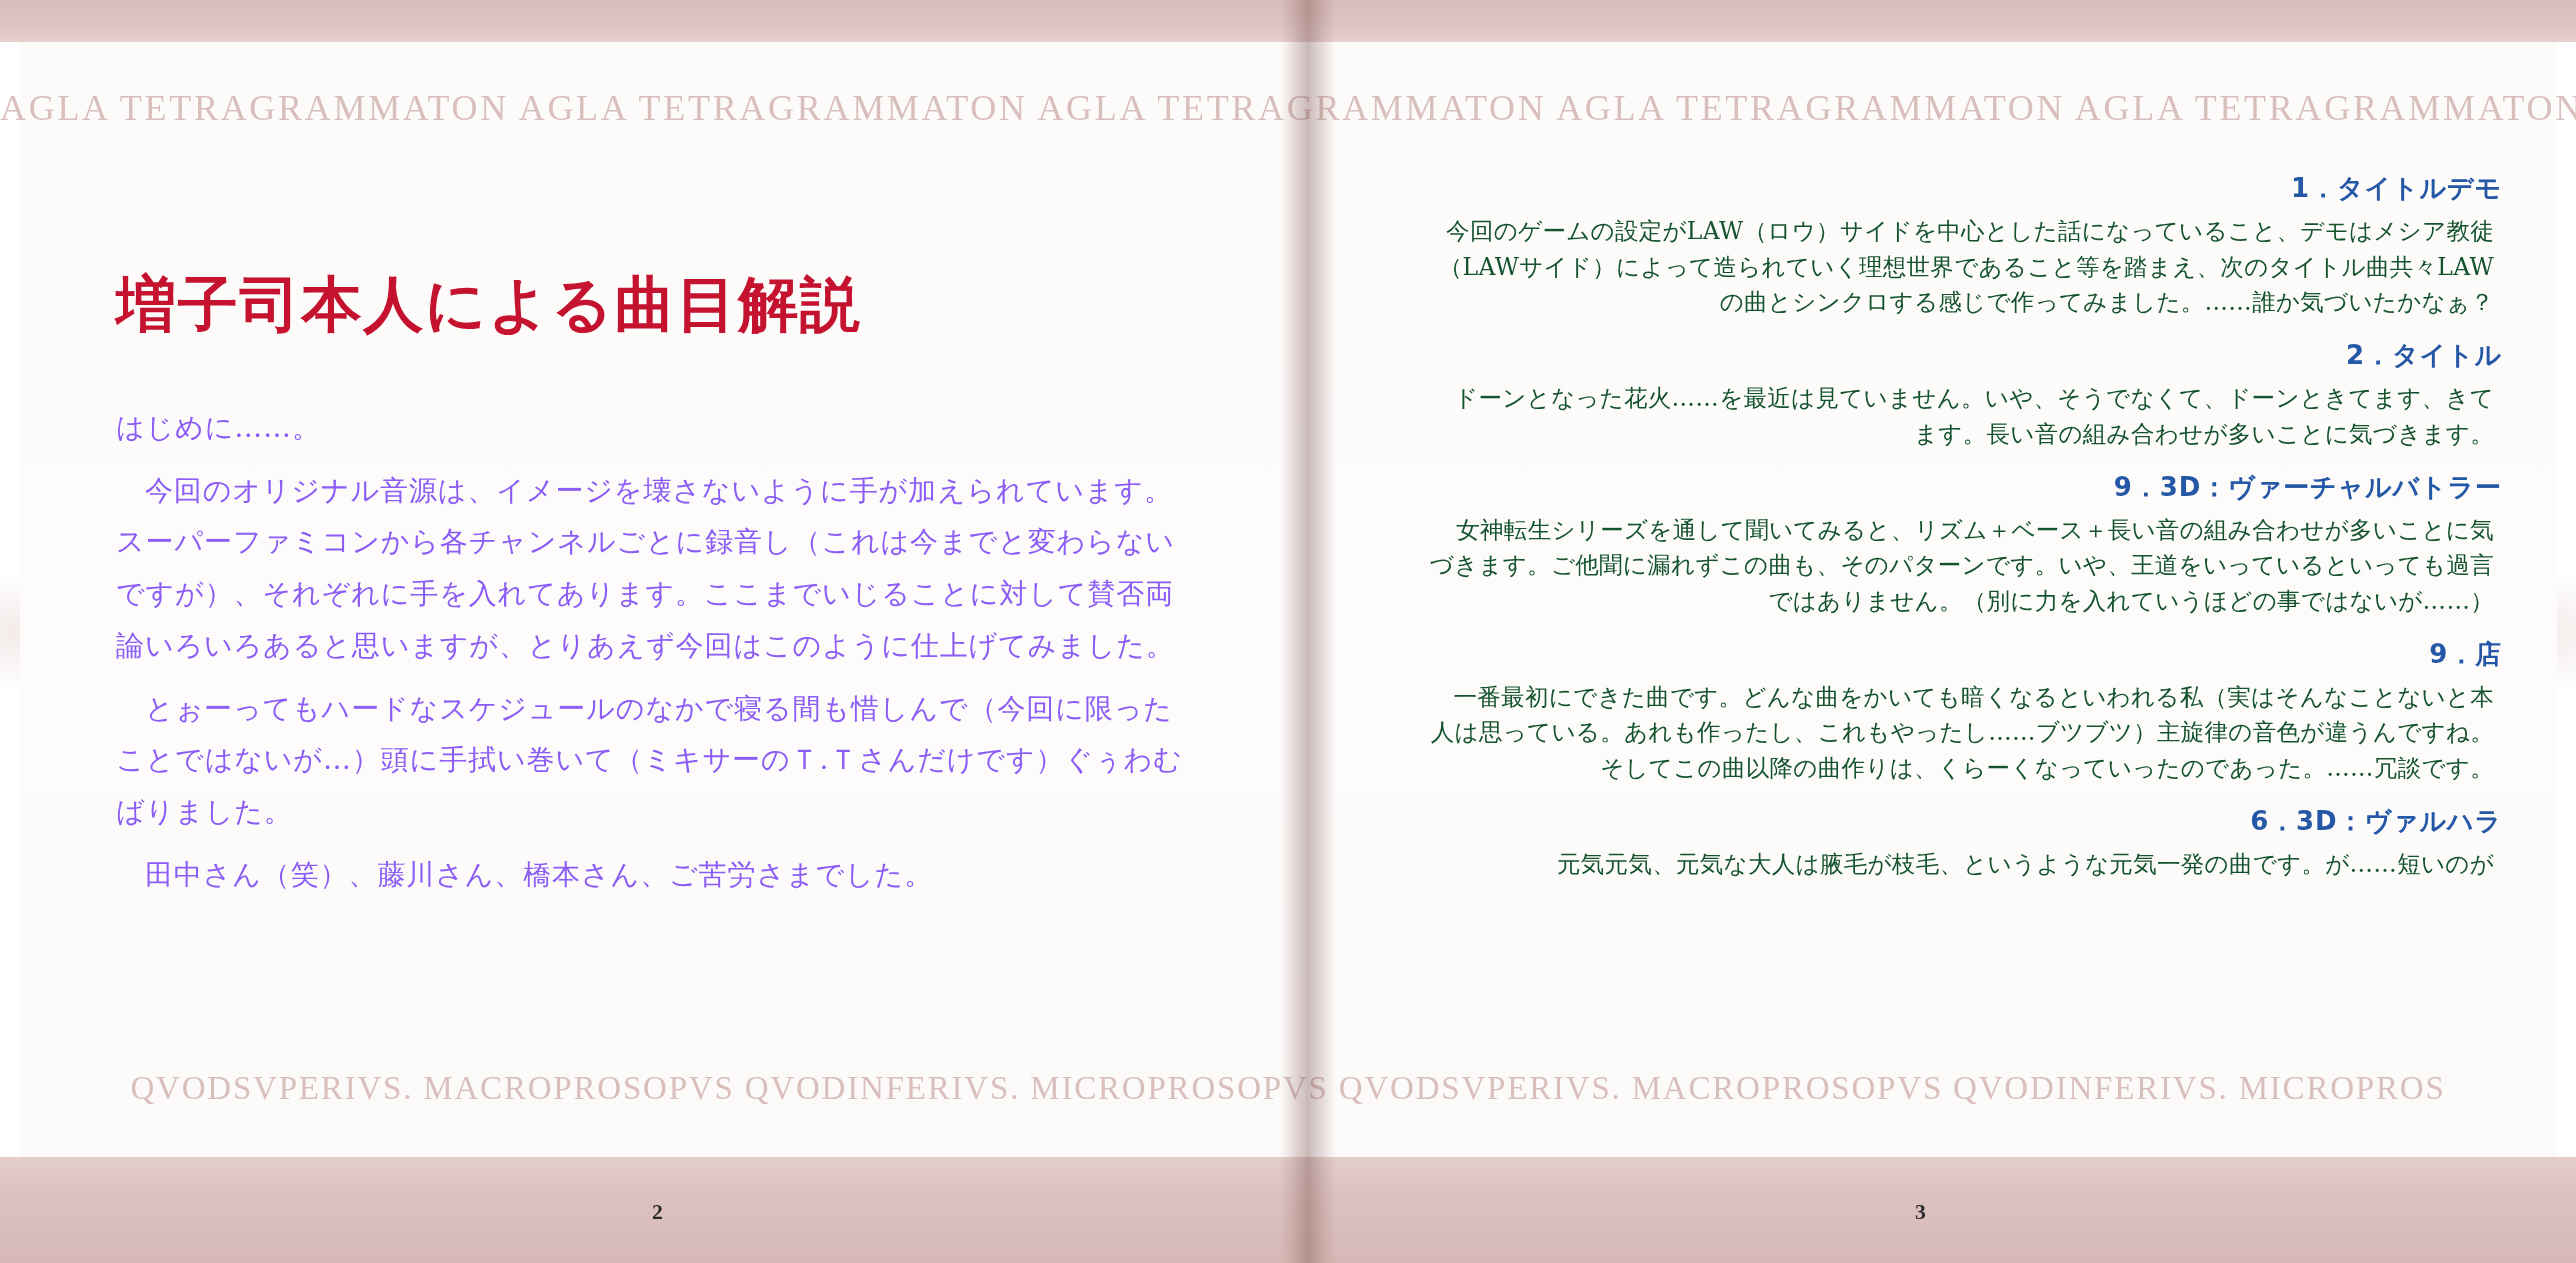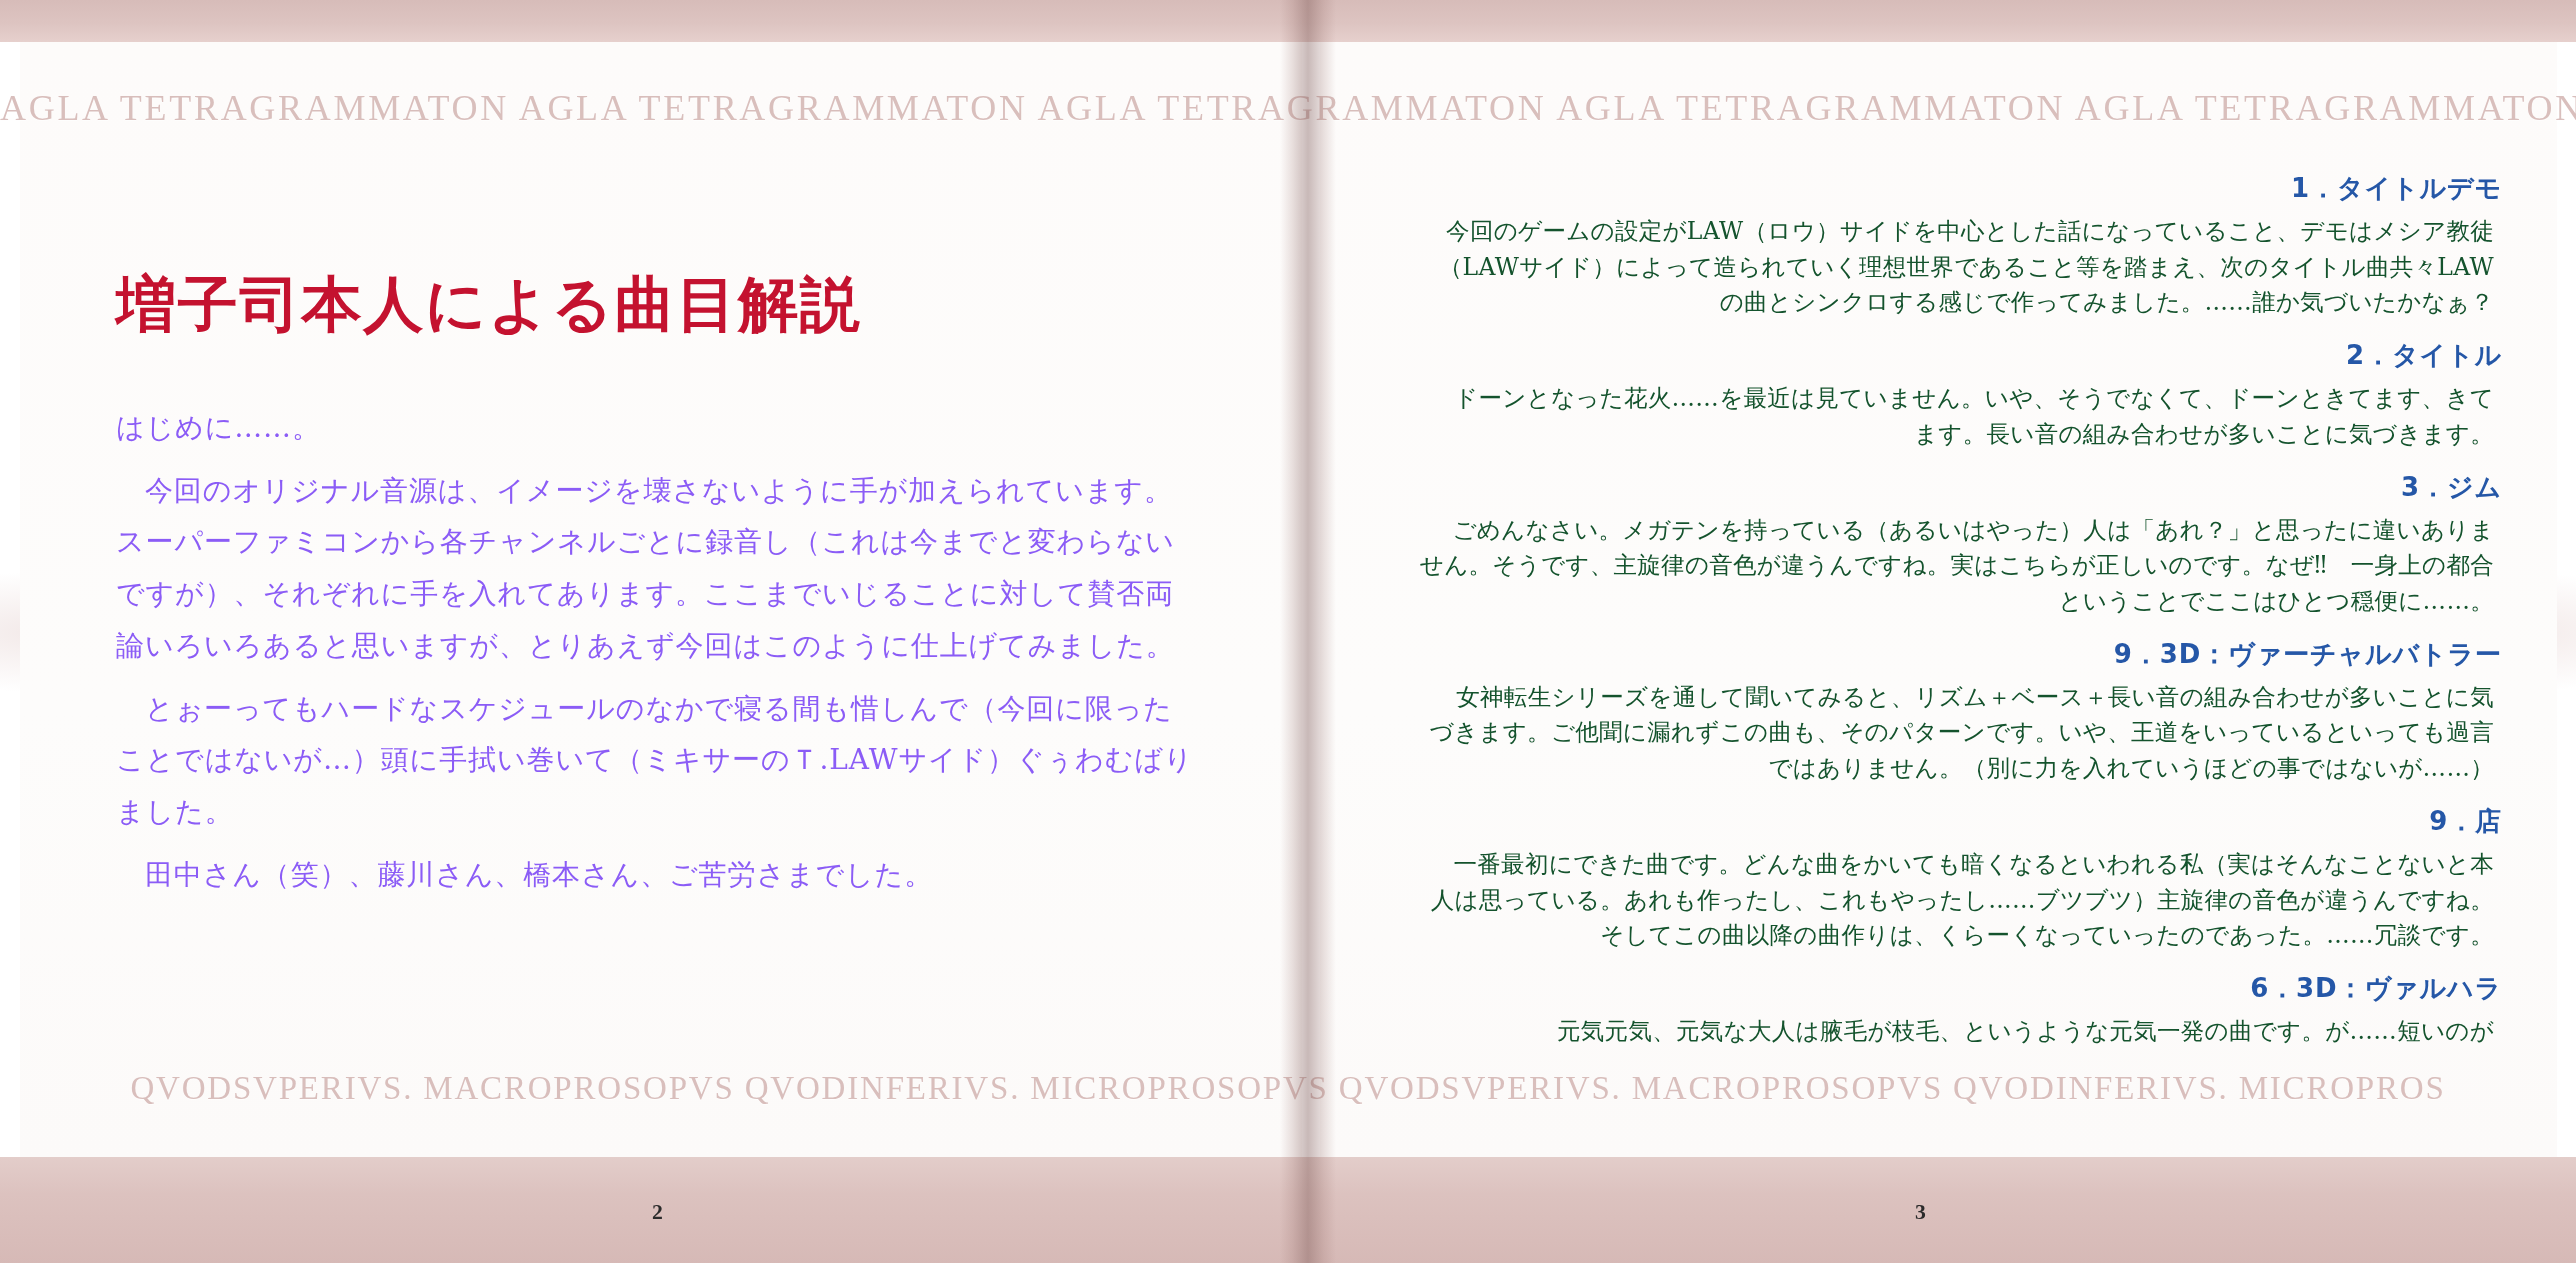--- a/index.html
+++ b/index.html
@@ -188,39 +188,35 @@
   <div class="banner banner-top">AGLA TETRAGRAMMATON AGLA TETRAGRAMMATON AGLA TETRAGRAMMATON AGLA TETRAGRAMMATON AGLA TETRAGRAMMATON</div>
   <div class="banner banner-bottom">QVODSVPERIVS. MACROPROSOPVS QVODINFERIVS. MICROPROSOPVS QVODSVPERIVS. MACROPROSOPVS QVODINFERIVS. MICROPROS</div>
 
   <div class="gutter"></div>
 
   <div class="left-content">
     <h1 class="title-jp">増子司本人による曲目解説</h1>
     <div class="body-jp">
       <p>はじめに……。</p>
       <p>　今回のオリジナル音源は、イメージを壊さないように手が加えられています。スーパーファミコンから各チャンネルごとに録音し（これは今までと変わらないですが）、それぞれに手を入れてあります。ここまでいじることに対して賛否両論いろいろあると思いますが、とりあえず今回はこのように仕上げてみました。</p>
-      <p>　とぉーってもハードなスケジュールのなかで寝る間も惜しんで（今回に限ったことではないが…）頭に手拭い巻いて（ミキサーのＴ.LAWサイド）ぐぅわむばりました。</p>
+      <p>　とぉーってもハードなスケジュールのなかで寝る間も惜しんで（今回に限ったことではないが…）頭に手拭い巻いて（ミキサーのＴ.Ｔさんだけです）ぐぅわむばりました。</p>
       <p>　田中さん（笑）、藤川さん、橋本さん、ご苦労さまでした。</p>
     </div>
   </div>
 
   <div class="right-content">
     <div class="track">
       <div class="track-head">1．タイトルデモ</div>
       <p class="track-body">今回のゲームの設定がLAW（ロウ）サイドを中心とした話になっていること、デモはメシア教徒（LAWサイド）によって造られていく理想世界であること等を踏まえ、次のタイトル曲共々LAWの曲とシンクロする感じで作ってみました。……誰か気づいたかなぁ？</p>
     </div>
     <div class="track">
       <div class="track-head">2．タイトル</div>
       <p class="track-body">ドーンとなった花火……を最近は見ていません。いや、そうでなくて、ドーンときてます、きてます。長い音の組み合わせが多いことに気づきます。</p>
     </div>
     <div class="track">
-      <div class="track-head">3．ジム</div>
-      <p class="track-body">ごめんなさい。メガテンを持っている（あるいはやった）人は「あれ？」と思ったに違いありません。そうです、主旋律の音色が違うんですね。実はこちらが正しいのです。なぜ‼　一身上の都合ということでここはひとつ穏便に……。</p>
-    </div>
-    <div class="track">
       <div class="track-head">9．3D：ヴァーチャルバトラー</div>
       <p class="track-body">女神転生シリーズを通して聞いてみると、リズム＋ベース＋長い音の組み合わせが多いことに気づきます。ご他聞に漏れずこの曲も、そのパターンです。いや、王道をいっているといっても過言ではありません。（別に力を入れていうほどの事ではないが……）</p>
     </div>
     <div class="track">
       <div class="track-head">9．店</div>
       <p class="track-body">一番最初にできた曲です。どんな曲をかいても暗くなるといわれる私（実はそんなことないと本人は思っている。あれも作ったし、これもやったし……ブツブツ）主旋律の音色が違うんですね。そしてこの曲以降の曲作りは、くらーくなっていったのであった。……冗談です。</p>
     </div>
     <div class="track">
       <div class="track-head">6．3D：ヴァルハラ</div>
       <p class="track-body">元気元気、元気な大人は腋毛が枝毛、というような元気一発の曲です。が……短いのが</p>

